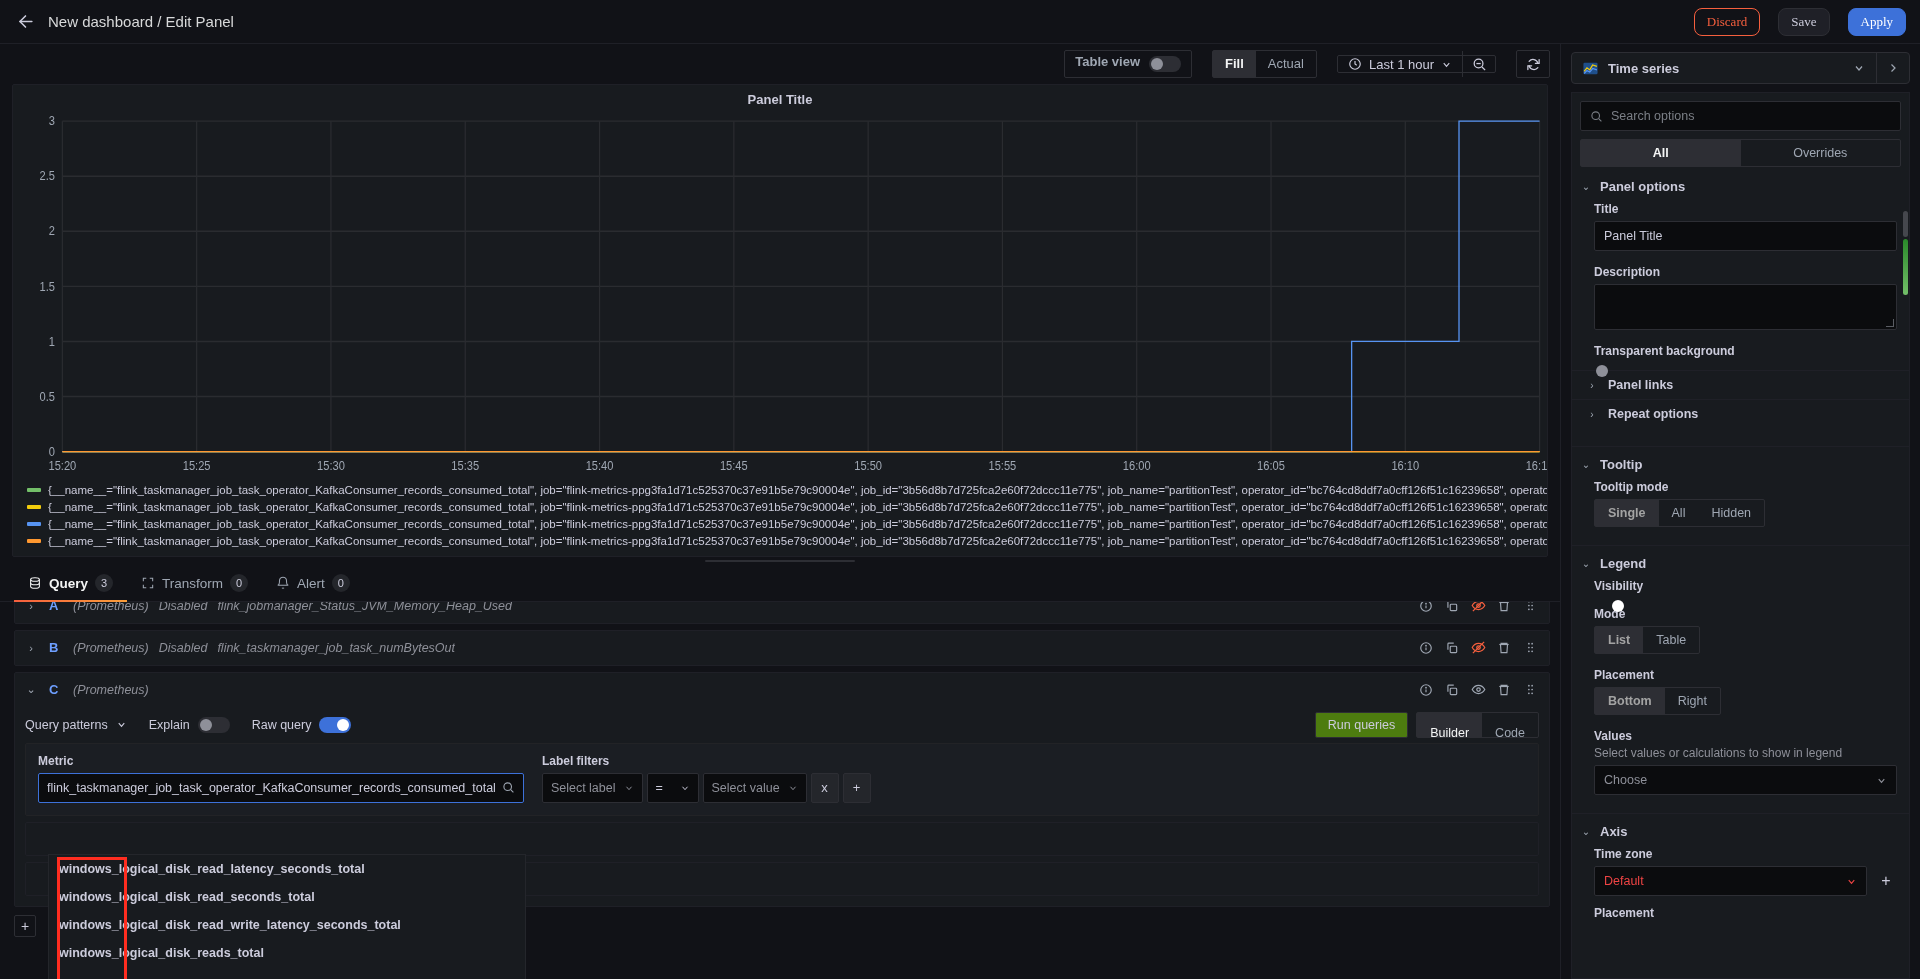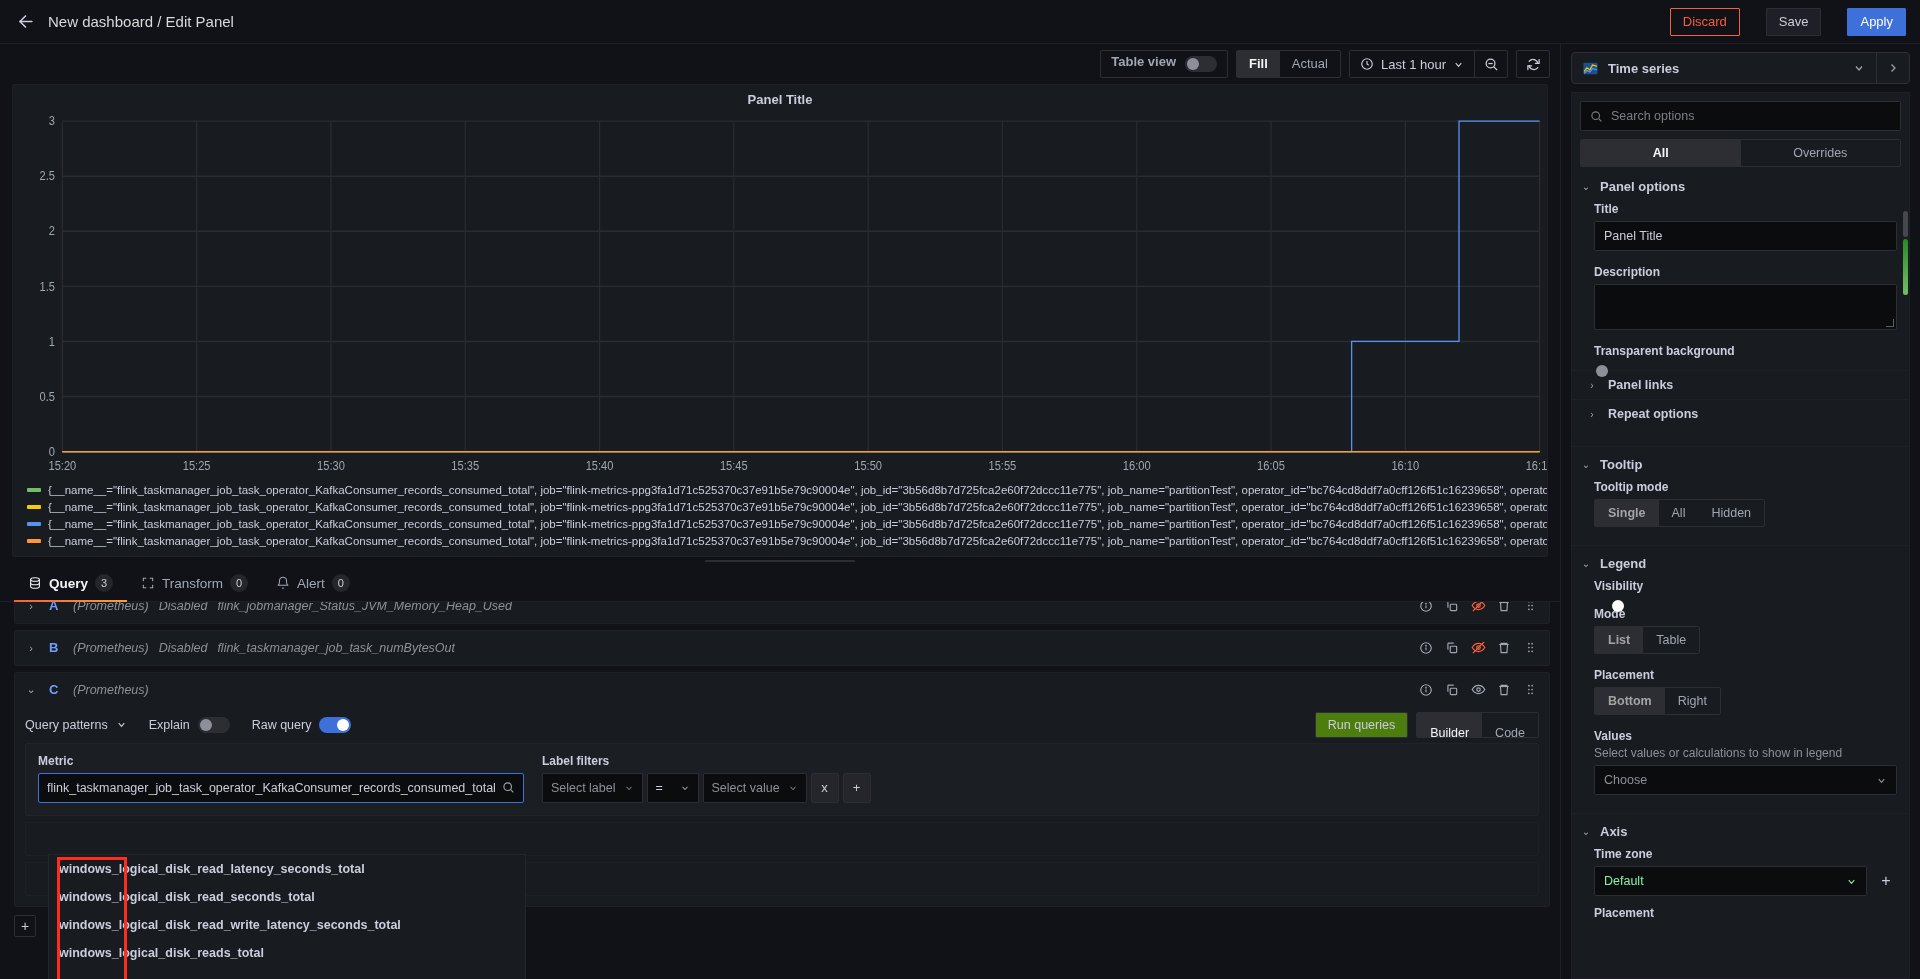--- a/index.html
+++ b/index.html
@@ -22,40 +22,40 @@
   }
   .back-btn {
     width: 30px; height: 30px; display: flex; align-items: center; justify-content: center;
     cursor: pointer; border-radius: 3px; color: #ccccdc;
   }
   .breadcrumb {
     font-size: 15px; color: #d8d9da; margin-left: 8px; white-space: nowrap;
   }
   .topbar-spacer { flex: 1 1 auto; }
   .btn {
-    height: 28px; padding: 0 12px; border-radius: 1px;
+    height: 28px; padding: 0 12px; border-radius: 8px;
     font-size: 13px; line-height: 26px; cursor: pointer; white-space: nowrap;
-    border: 1px solid transparent; margin-left: 26px;
+    border: 1px solid transparent; margin-left: 18px; font-family: Liberation Serif, serif;
   }
   .btn-discard { color: #f55f3e; border-color: #f55f3e; background: transparent; }
   .btn-save { color: #ccccdc; border-color: #2d2e34; background: #1f2027; }
   .btn-apply { color: #ffffff; background: #3d71d9; border-color: #3d71d9; }
 
   
   .body-split { flex: 1 1 auto; display: flex; min-height: 0; }
   .left-col { flex: 1 1 auto; display: flex; flex-direction: column; min-width: 0; }
   .right-col {
     flex: 0 0 360px; width: 360px; border-left: 1px solid #1f2027;
     background: #111217; display: flex; flex-direction: column; min-height: 0;
   }
 
   
   .panel-toolbar {
     height: 40px; flex: 0 0 40px; display: flex; align-items: center;
-    justify-content: flex-end; padding: 0 10px; gap: 0;
+    justify-content: flex-end; padding: 0 10px; gap: 12px;
   }
   .seg-group { display: flex; align-items: center; border: 1px solid #2d2e34; border-radius: 2px; height: 28px; margin-left: 8px; }
   .tableview-box {
     display: flex; align-items: center; gap: 9px; height: 28px;
     border: 1px solid #2d2e34; border-radius: 2px; padding: 0 10px; margin-left: 8px;
   }
   .tableview-box .lbl { font-size: 13px; color: #9fa7b3; }
   .toggle {
     width: 32px; height: 16px; border-radius: 8px; background: #2d2e34;
     position: relative; cursor: pointer; flex: 0 0 32px;
@@ -68,21 +68,21 @@
   .toggle.on .knob { left: 18px; background: #fff; }
 
   .seg-btn {
     height: 26px; padding: 0 12px; font-size: 13px; line-height: 26px;
     color: #9fa7b3; cursor: pointer; background: transparent; border: none;
     font-family: inherit;
   }
   .seg-btn.active { background: #2d2e34; color: #f4f5f5; font-weight: bold; }
 
   .time-box {
-    display: flex; align-items: center; height: 28px; border: 1px solid #2d2e34;
+    display: flex; align-items: center; height: 18px; border: 1px solid #2d2e34;
     border-radius: 2px; margin-left: 8px;
   }
   .time-range { display: flex; align-items: center; gap: 7px; padding: 0 10px; height: 26px; cursor: pointer; font-size: 13px; color: #ccccdc; }
   .time-sep { width: 1px; height: 26px; background: #2d2e34; }
   .icon-btn-sm {
     width: 32px; height: 26px; display: flex; align-items: center; justify-content: center;
     cursor: pointer; color: #ccccdc;
   }
   .refresh-box {
     display: flex; align-items: center; height: 28px; border: 1px solid #2d2e34;
@@ -268,21 +268,21 @@
   .sub-item {
     display: flex; align-items: center; gap: 10px; padding: 7px 10px 7px 14px;
     border-top: 1px solid #1f2027; cursor: pointer;
   }
   .sub-item .t { font-size: 12.5px; font-weight: bold; color: #ccccdc; }
   .select-box {
     height: 30px; background: #0b0c0e; border: 1px solid #2d2e34; border-radius: 2px;
     display: flex; align-items: center; justify-content: space-between;
     padding: 0 9px; font-size: 12.5px; color: #8e9099; cursor: pointer;
   }
-  .select-box.filled { color: #86efac; }
+  .select-box.filled { color: #ef4444; }
   .mb14 { margin-bottom: 14px; }
   .mb10 { margin-bottom: 10px; }
 
   .tz-row { display: flex; align-items: center; gap: 8px; }
   .tz-row .select-box { flex: 1 1 auto; }
   .tz-plus { width: 22px; text-align: center; color: #ccccdc; font-size: 16px; cursor: pointer; }
 
   
   .scroll-thumb {
     position: absolute; right: 1px; width: 5px; border-radius: 3px; background: #2d3b2d;

